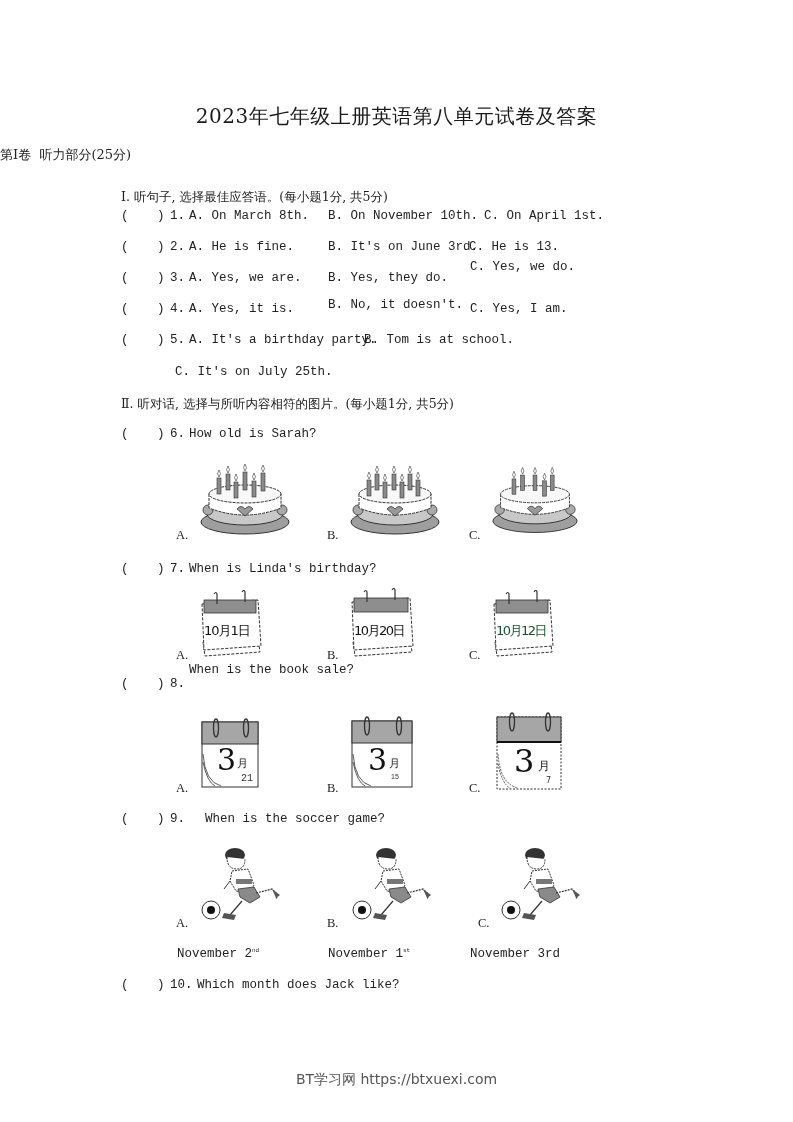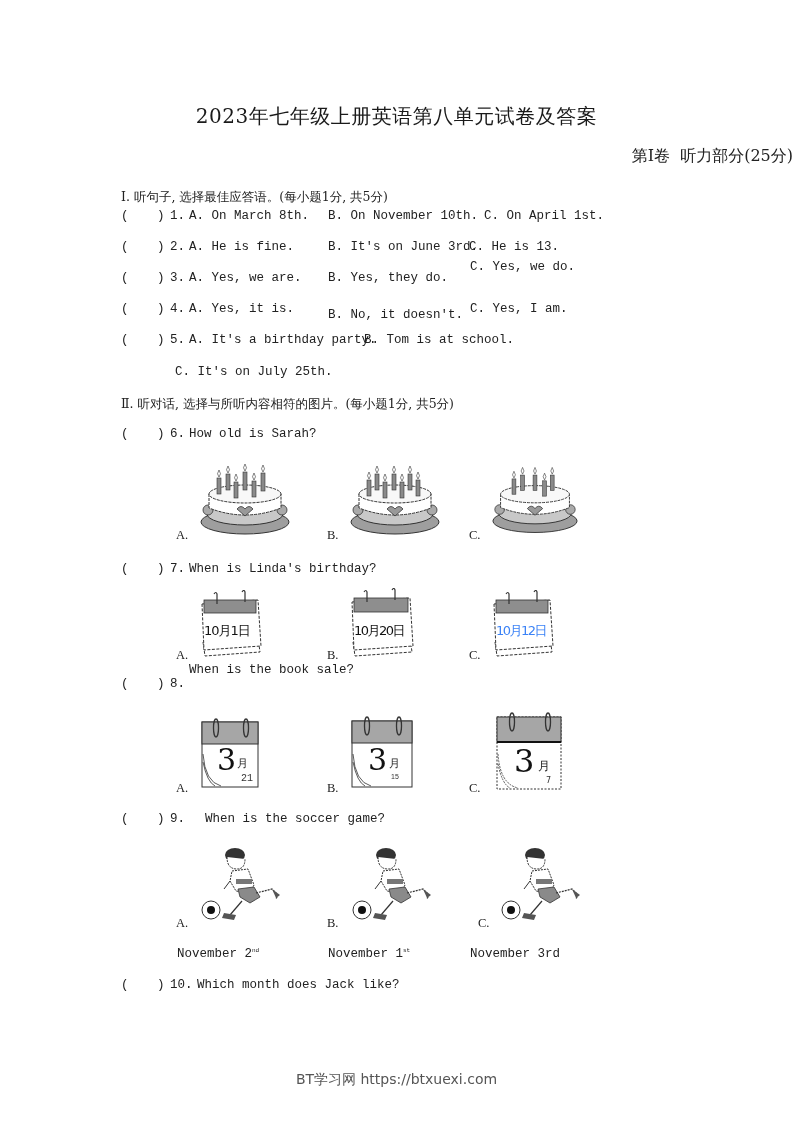--- a/index.html
+++ b/index.html
@@ -1,20 +1,20 @@
 <!DOCTYPE html>
 <html><head>
 <meta charset="utf-8">
 <style>
   html, body { margin: 0; padding: 0; background: #ffffff; }
   body { width: 793px; height: 1122px; position: relative; overflow: hidden; color: #222; }
   .abs { position: absolute; white-space: pre; }
 
   .title { left: 0; width: 793px; top: 103px; text-align: center; font-size: 20px; letter-spacing: 0.5px; font-family: "DejaVu Serif", "Liberation Serif", serif; color: #1a1a1a; }
-  .subtitle { left: 0; width: 793px; top: 146px; text-align: right; font-size: 16px; font-family: "DejaVu Serif", "Liberation Serif", serif; color: #222; }
+  .subtitle { left: 0; width: 793px; top: 146px; text-align: left; font-size: 13px; font-family: "DejaVu Serif", "Liberation Serif", serif; color: #222; }
   .section { left: 121px; font-size: 12.5px; font-family: "DejaVu Serif", "Liberation Serif", serif; color: #222; }
   .line { font-size: 12.5px; font-family: "Liberation Mono", "DejaVu Sans Mono", monospace; color: #222; }
   .paren-open { left: 121px; }
   .paren-close { left: 157px; }
   .letter { font-size: 12.5px; font-family: "Liberation Serif", "DejaVu Serif", serif; color: #222; }
   .caption { font-size: 12.5px; font-family: "Liberation Mono", monospace; color: #222; }
   sup { font-size: 6px; vertical-align: super; }
 
   .pic { position: absolute; }
   .watermark { left: 0; width: 793px; top: 1071px; text-align: center; font-size: 14px; font-family: "DejaVu Sans", "Liberation Sans", sans-serif; color: #555; }
@@ -52,21 +52,21 @@
   <span class="abs line" style="left:189px;top:271px">A. Yes, we are.</span>
   <span class="abs line" style="left:328px;top:271px">B. Yes, they do.</span>
   <span class="abs line" style="left:470px;top:260px">C. Yes, we do.</span>
 </div>
 
 <div>
   <span class="abs line paren-open" style="top:302px">(</span>
   <span class="abs line paren-close" style="top:302px">)</span>
   <span class="abs line" style="left:170px;top:302px">4.</span>
   <span class="abs line" style="left:189px;top:302px">A. Yes, it is.</span>
-  <span class="abs line" style="left:328px;top:308px">B. No, it doesn't.</span>
+  <span class="abs line" style="left:328px;top:298px">B. No, it doesn't.</span>
   <span class="abs line" style="left:470px;top:302px">C. Yes, I am.</span>
 </div>
 
 <div>
   <span class="abs line paren-open" style="top:333px">(</span>
   <span class="abs line paren-close" style="top:333px">)</span>
   <span class="abs line" style="left:170px;top:333px">5.</span>
   <span class="abs line" style="left:189px;top:333px">A. It's a birthday party.</span>
   <span class="abs line" style="left:364px;top:333px">B. Tom is at school.</span>
   <span class="abs line" style="left:175px;top:365px">C. It's on July 25th.</span>
@@ -194,21 +194,21 @@
 
   <span class="abs letter" style="left:469px;top:648px">C.</span>
   <div class="pic" style="left:492px;top:590px;width:62px;height:68px">
     <svg width="62" height="68" viewBox="0 0 62 68" style="position:absolute;left:0;top:0">
       <path d="M3 52 L5 66 L60 62 L58 48" fill="none" stroke="#333" stroke-dasharray="3 1.5"></path>
       <path d="M2 14 L58 10 L61 56 L4 60 Z" fill="#fff" stroke="#333" stroke-dasharray="3 1.5"></path>
       <rect x="4" y="10" width="52" height="13" fill="#8e8e8e" stroke="#333" stroke-width="0.8"></rect>
       <path d="M14 4 q2 -3 3 0 l0 10" fill="none" stroke="#333" stroke-width="1.2"></path>
       <path d="M42 2 q2 -3 3 0 l0 10" fill="none" stroke="#333" stroke-width="1.2"></path>
     </svg>
-    <span class="abs" style="left:4px;top:32px;font-size:13px;font-family:'DejaVu Sans',sans-serif;letter-spacing:-1.5px;color:#3b82f6">10月12日</span>
+    <span class="abs" style="left:4px;top:32px;font-size:13px;font-family:'DejaVu Sans',sans-serif;letter-spacing:-1.5px;color:#14532d">10月12日</span>
   </div>
 </div>
 
 <div>
   <span class="abs line paren-open" style="top:677px">(</span>
   <span class="abs line paren-close" style="top:677px">)</span>
   <span class="abs line" style="left:170px;top:677px">8.</span>
   <span class="abs line" style="left:189px;top:663px">When is the book sale?</span>
 
   <span class="abs letter" style="left:176px;top:781px">A.</span>

